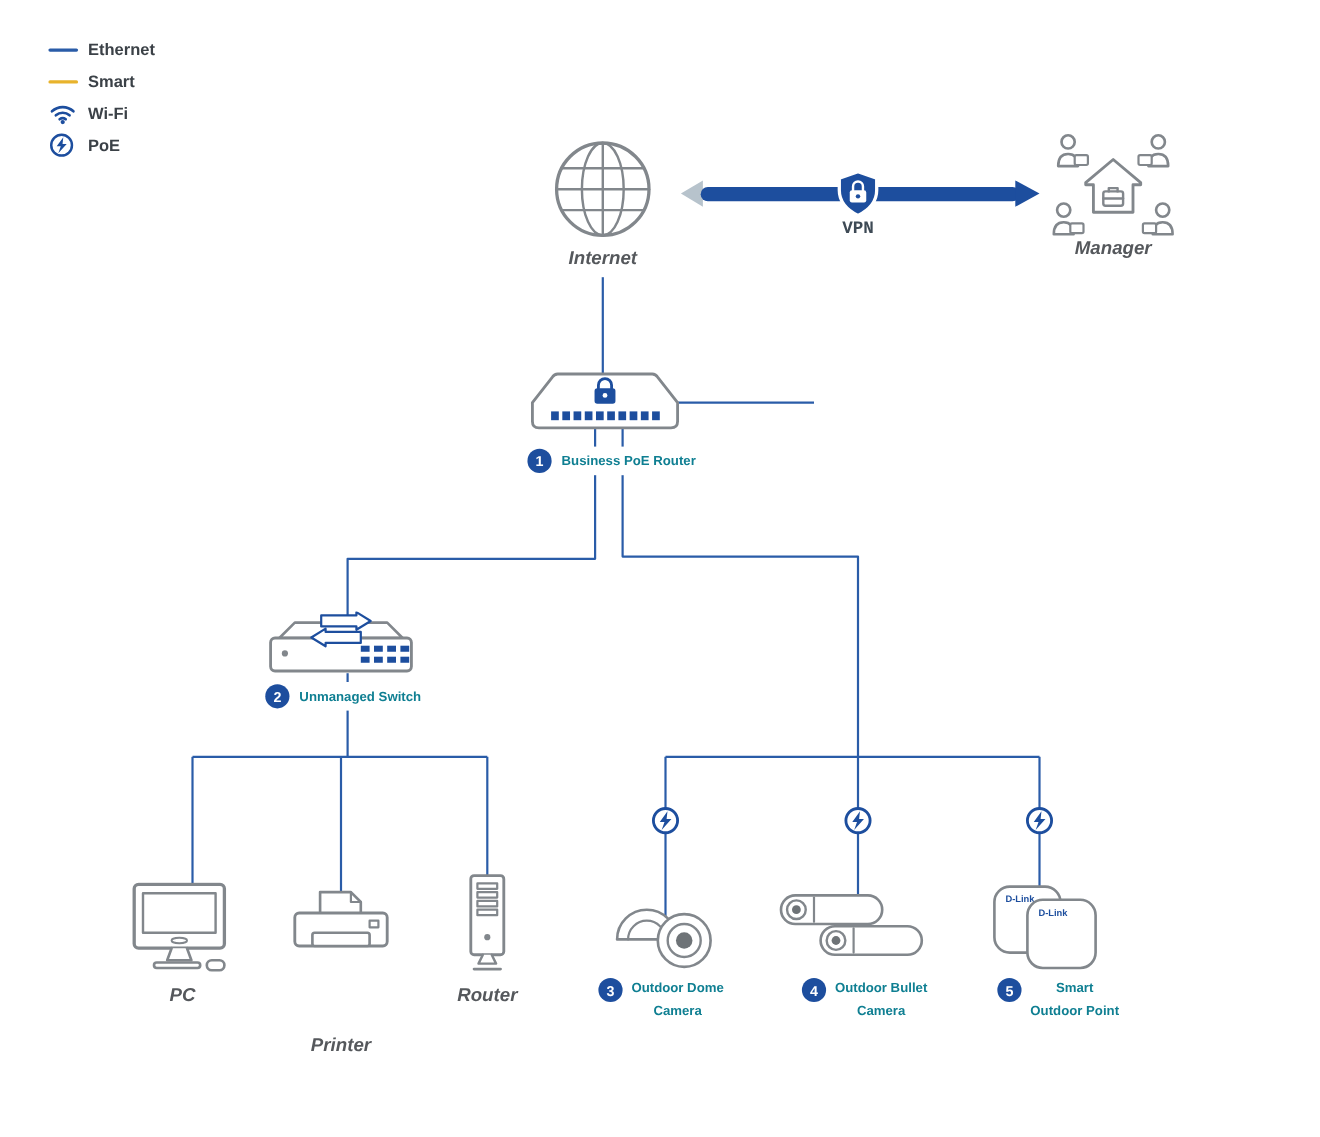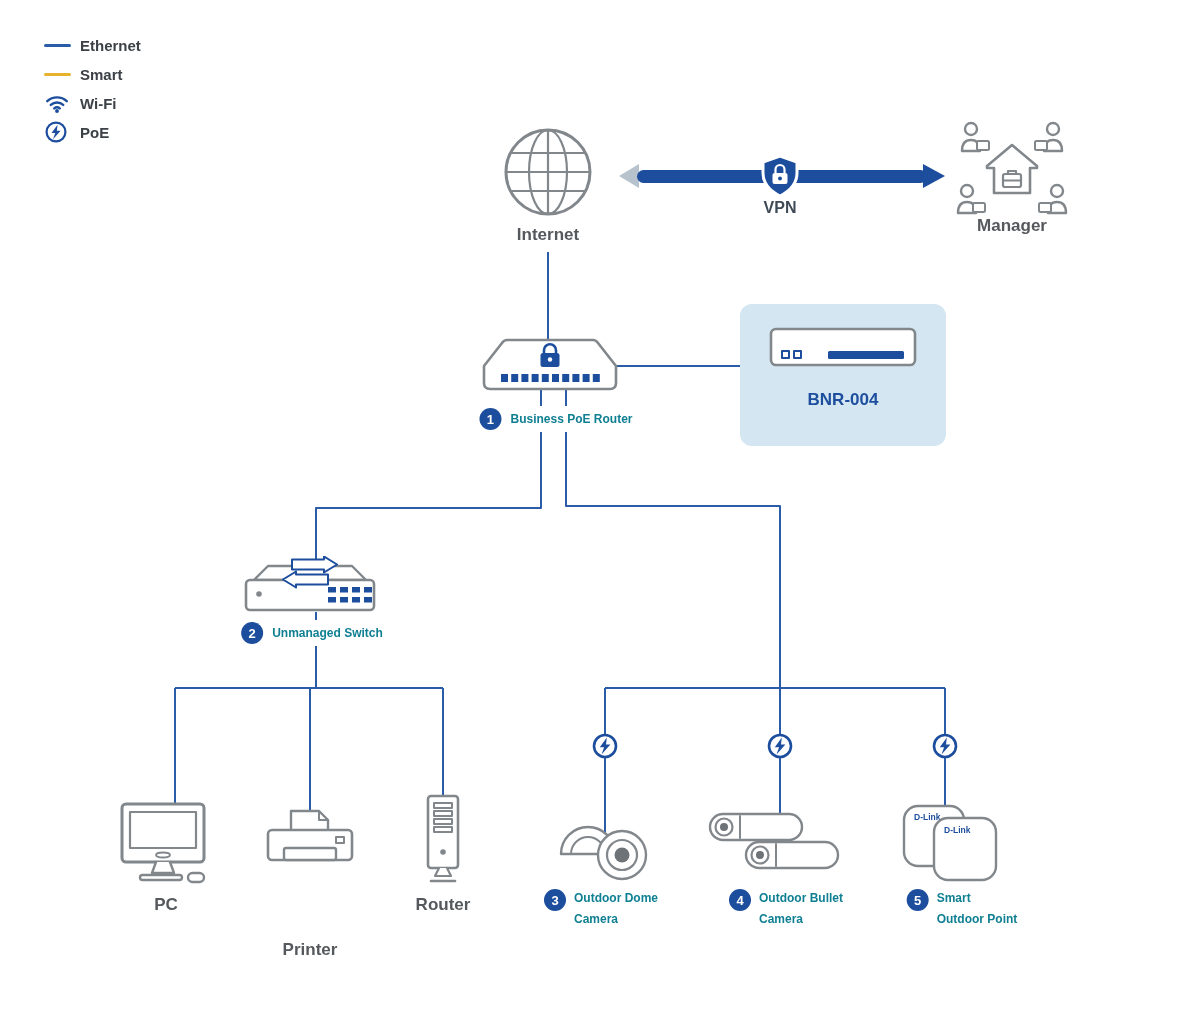--- a/index.html
+++ b/index.html
@@ -1,31 +1,31 @@
 <!DOCTYPE html>
 <html style="--ethernet: #2a5ca8; --fiber: #e8b32c; --navy: #1d4e9e; --teal: #0f7f92; --icon-gray: #82878c; --text-gray: #55585c; --box-bg: #d3e6f1; --arrow-gray: #b7c3cc; --lens-gray: #6e7377;"><head>
 <meta charset="utf-8">
 <style>
   * { margin:0; padding:0; box-sizing:border-box; }
   body { font-family:"Liberation Sans", sans-serif; background:#fff; }
   .canvas { position:relative; width:1200px; height:1034px; background:#fff; overflow:hidden; }
   .abs { position:absolute; }
   .cx { transform:translateX(-50%); }
 
-  .node-label { font-size:17px; font-weight:600; color:var(--text-gray,#55585c); white-space:nowrap; }
+  .node-label { font-size:17px; font-weight:600; color:var(--text-gray,#55585c); white-space:nowrap;font-style:italic; }
   .teal-label { font-size:12px; font-weight:700; color:var(--teal,#0f7f92); white-space:nowrap; }
-  .vpn-label  { font-size:16px; font-weight:700; color:#3e4a55; }
+  .vpn-label  { font-size:16px; font-weight:700; color:#3e4a55;font-family:Liberation Mono, monospace; }
   .model-label{ font-size:17px; font-weight:700; color:var(--navy,#1d4e9e); }
 
   .num { width:22px; height:22px; border-radius:50%; background:var(--navy,#1d4e9e); color:#fff;
          font-size:13px; font-weight:700; display:flex; align-items:center; justify-content:center; flex:0 0 22px; }
   .lblrow { display:flex; align-items:center; gap:9px; background:#fff; padding:2px 5px; }
   .lblcol { display:flex; align-items:flex-start; gap:8px; }
   .lblcol .num { margin-top:1px; }
-  .two-line { line-height:21px; }
+  .two-line { text-align:center; line-height:21px; }
 
   .legend { display:flex; flex-direction:column; gap:7px; }
   .legend-row { display:flex; align-items:center; height:22px; }
   .legend-icon { width:30px; display:flex; align-items:center; justify-content:flex-start; }
   .legend-label { font-size:15px; font-weight:600; color:#3b4147; margin-left:6px; }
   .line-swatch { display:inline-block; width:27px; height:3px; border-radius:2px; }
   .line-swatch.eth { background:var(--ethernet,#2a5ca8); }
   .line-swatch.fib { background:var(--fiber,#e8b32c); }
 
   .model-box { background:var(--box-bg,#d3e6f1); border-radius:12px; width:206px; height:142px;
@@ -163,29 +163,20 @@
         <rect x="98.4" y="36" width="7" height="8"></rect>
       <rect x="108.6" y="36" width="7" height="8"></rect>
         <rect x="118.8" y="36" width="7" height="8"></rect>
     </g>
   </svg>
   <div class="abs lblrow" style="left:556px;top:406px;transform:translateX(-50%)">
     <span class="num">1</span>
     <span class="teal-label">Business PoE Router</span>
   </div>
 
-  <div class="abs model-box" style="left:740px;top:304px">
-    <svg width="150" height="48" viewBox="0 0 150 48">
-      <rect class="gs" stroke-width="2.6" x="3" y="3" width="144" height="36" rx="5"></rect>
-      <rect class="ns" stroke-width="2" x="14" y="25" width="7" height="7"></rect>
-      <rect class="ns" stroke-width="2" x="26" y="25" width="7" height="7"></rect>
-      <rect class="nf" x="60" y="25" width="76" height="8" rx="1.5"></rect>
-    </svg>
-    <div class="model-label">BNR-004</div>
-  </div>
 
   <svg class="abs" style="left:232px;top:556px" width="156" height="58" viewBox="0 0 156 58">
     <path class="gs" stroke-width="2.4" d="M22 24 L36 10 H120 L134 24 Z"></path>
     <rect class="gs" stroke-width="2.6" x="14" y="24" width="128" height="30" rx="4"></rect>
     <g>
       <path class="nsw" stroke-width="2" d="M60 3.5 H92 V0.5 L105 8.5 L92 16.5 V13.5 H60 Z"></path>
       <path class="nsw" stroke-width="2" d="M96 18.5 H64 V15.5 L51 23.5 L64 31.5 V28.5 H96 Z"></path>
     </g>
     <circle class="gf" cx="27" cy="38" r="2.8"></circle>
     <g class="nf">

